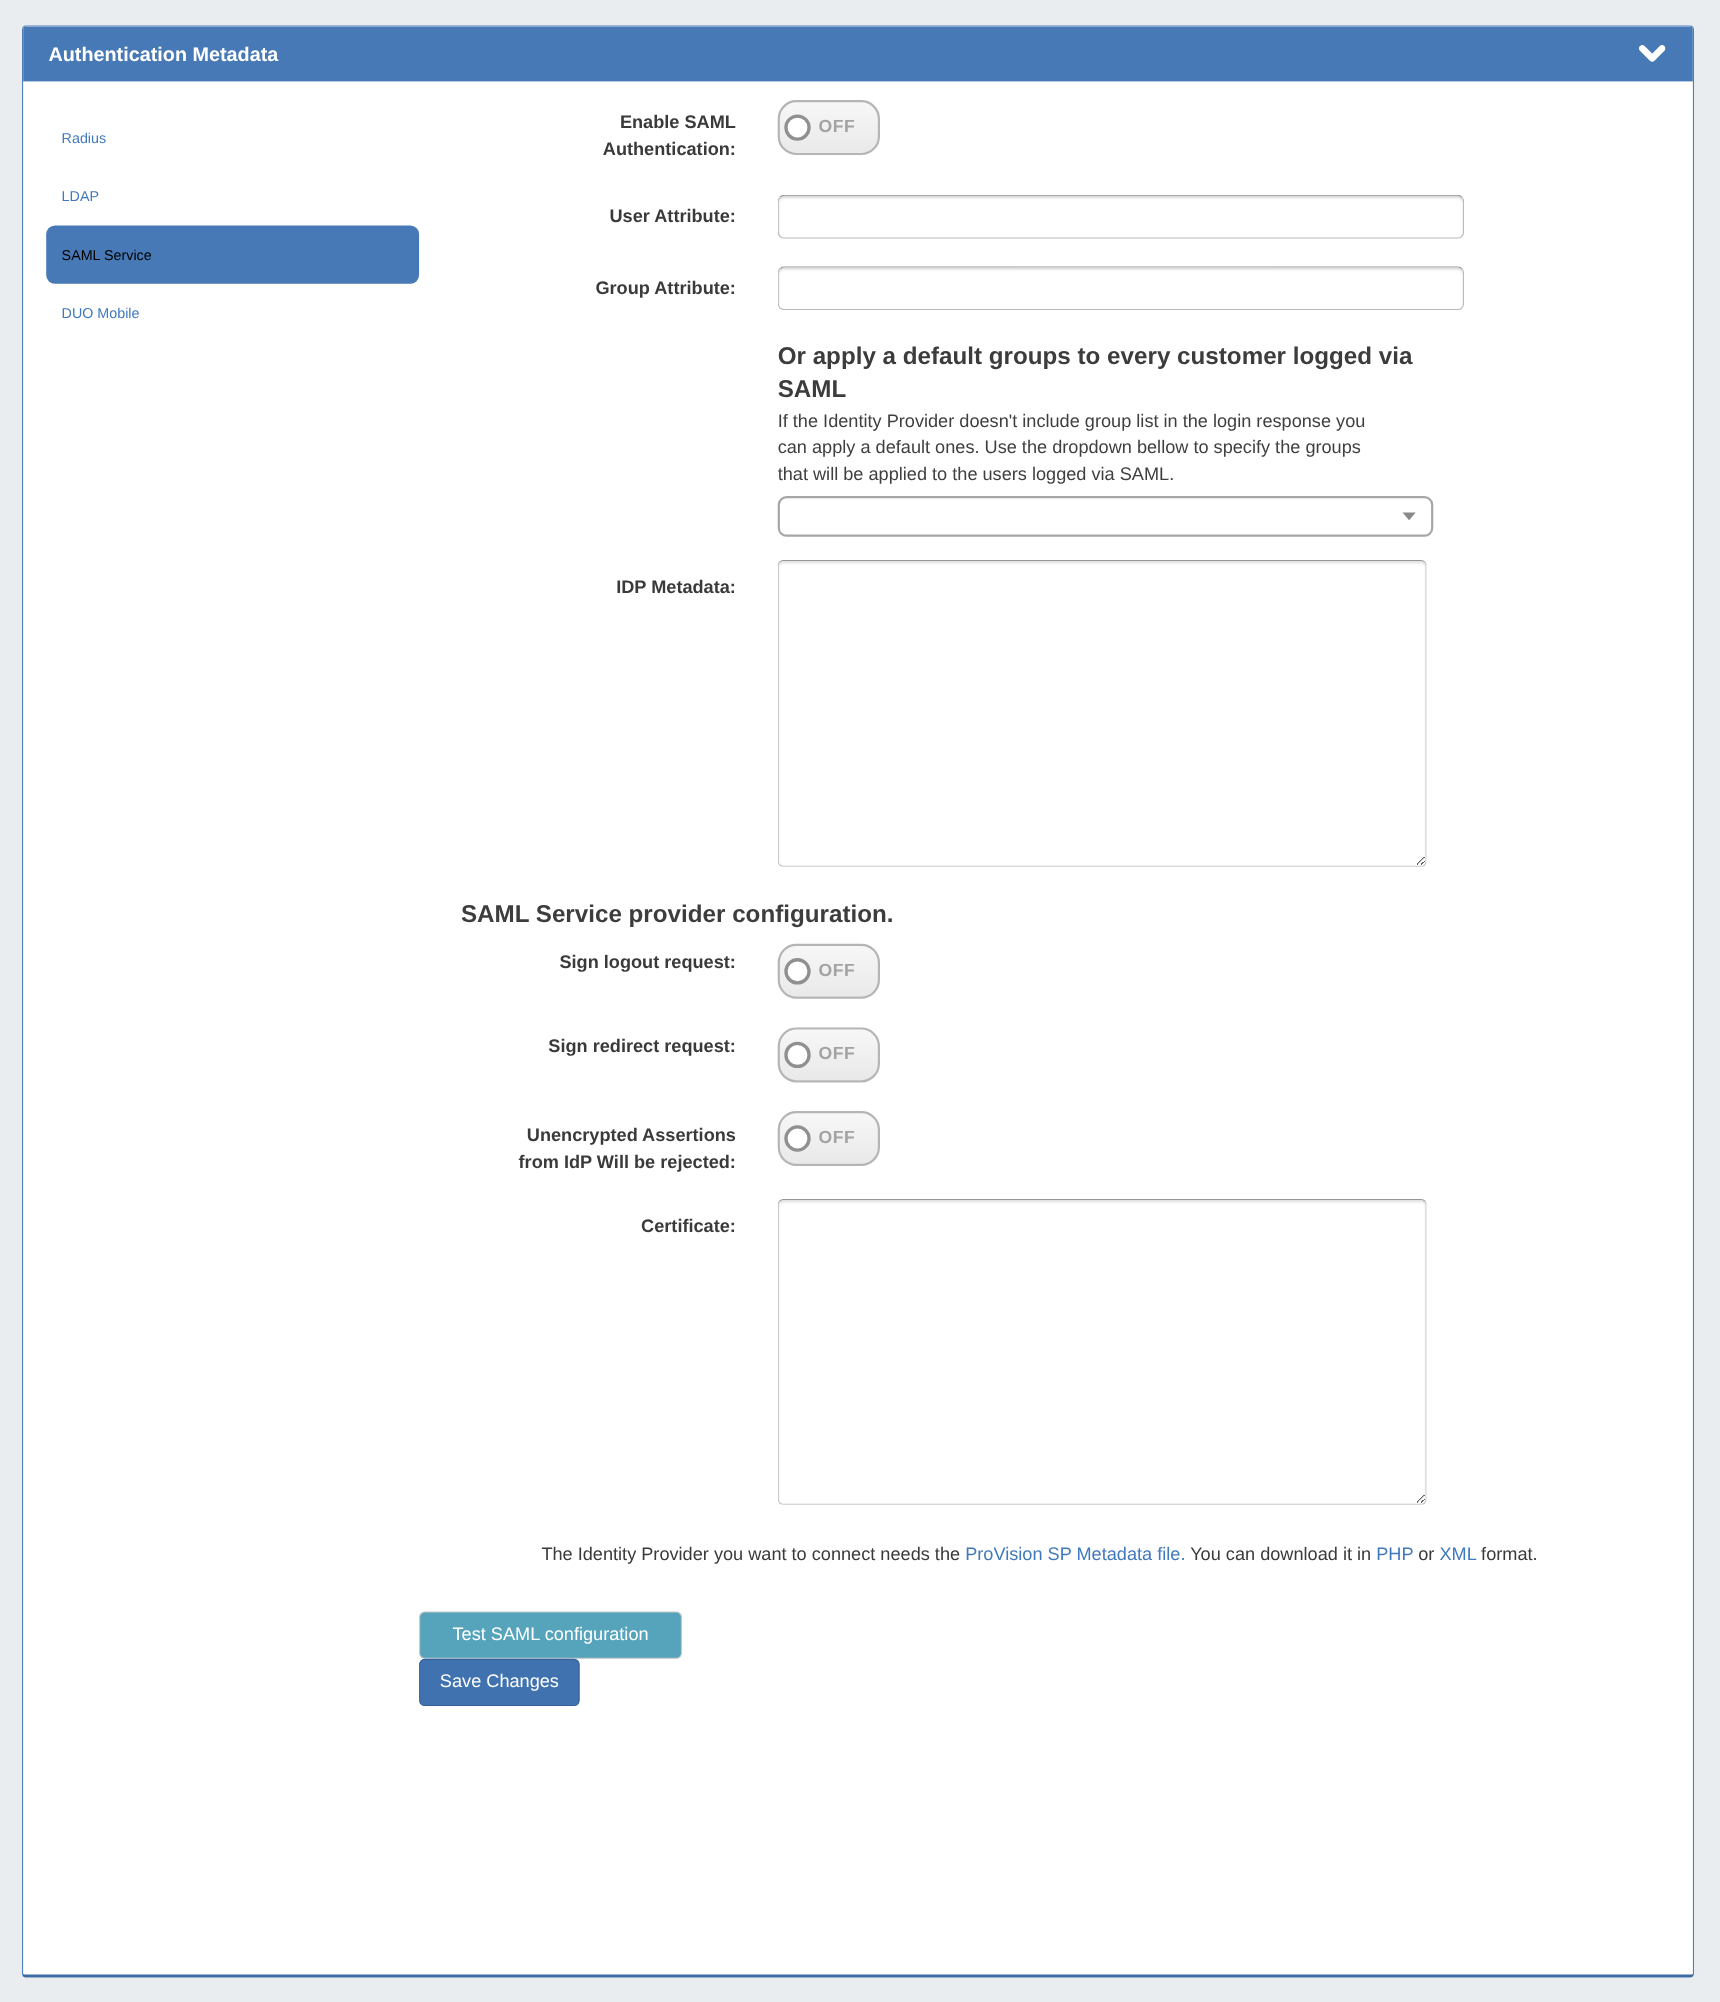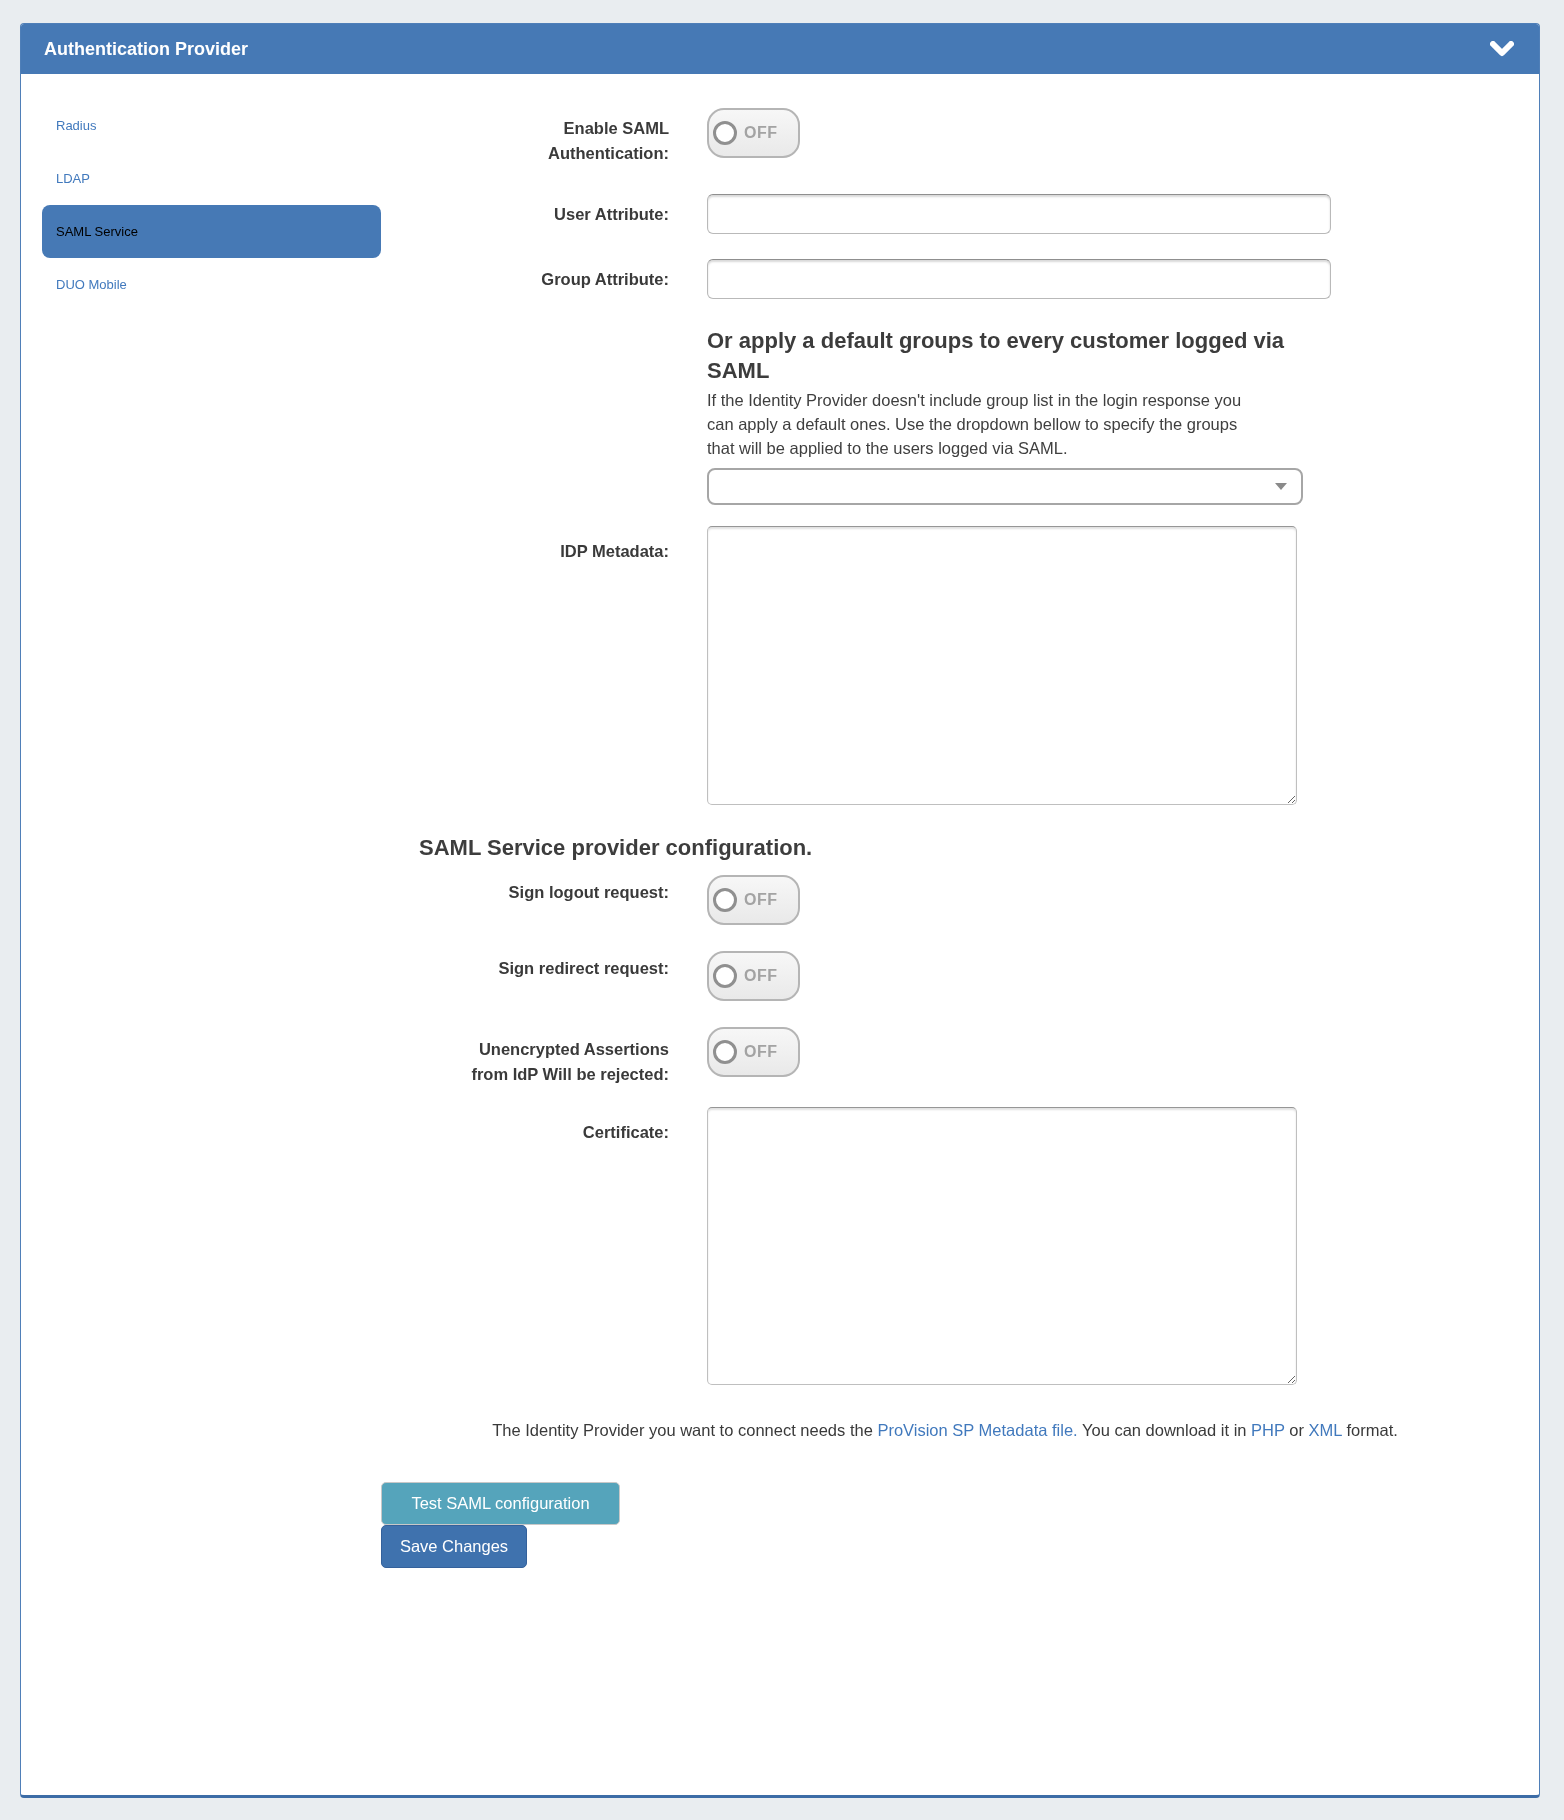--- a/index.html
+++ b/index.html
@@ -15,21 +15,21 @@
   .panel-title{color:#fff;font-size:18px;font-weight:bold;}
   .chev{width:24px;height:16px;display:block;cursor:pointer;}
 
   
   .panel-body{display:flex;align-items:flex-start;}
   .sidebar{width:360px;flex:0 0 360px;padding-top:25px;}
   .side-item{width:339px;height:53px;margin-left:21px;display:flex;align-items:center;
              padding-left:14px;color:#4179bd;font-size:13px;border-radius:8px;cursor:pointer;}
   .side-item.selected{background:#4679b5;color:#000000;}
 
-  .form-area{flex:1;padding-top:34px;}
+  .form-area{flex:1;padding-top:17px;}
 
   .row{display:flex;align-items:center;}
   .row.top{align-items:flex-start;}
   .row-label{width:210px;margin-left:78px;margin-right:38px;text-align:right;
              font-weight:bold;font-size:16.5px;color:#3a3a3a;line-height:25px;}
 
   input.txt{width:624px;height:40px;border:1px solid #b9b9b9;border-top-color:#8f8f8f;
             border-radius:6px;background:#fff;box-shadow:inset 0 2px 2px rgba(0,0,0,.15);
             font-size:16px;padding:0 10px;color:#333;}
   textarea.ta{width:590px;border:1px solid #bfbfbf;border-top-color:#969696;border-radius:5px;
@@ -78,21 +78,21 @@
        display:flex;align-items:center;justify-content:center;cursor:pointer;}
   .btn-test{width:239px;background:#55a4bb;border:1px solid #c8c8c8;margin-right:16px;}
   .btn-save{width:146px;background:#3f72ae;border:1px solid #34619b;}
 </style>
 </head>
 <body>
 
 <div class="panel">
 
   <div class="panel-header">
-    <span class="panel-title">Authentication Provider</span>
+    <span class="panel-title">Authentication Metadata</span>
     <svg class="chev" viewBox="0 0 24 16">
       <polyline points="3,3 12,12 21,3" fill="none" stroke="#ffffff" stroke-width="6" stroke-linecap="round" stroke-linejoin="round"></polyline>
     </svg>
   </div>
 
   <div class="panel-body">
 
     <div class="sidebar">
       <div class="side-item">Radius</div>
       <div class="side-item">LDAP</div>

